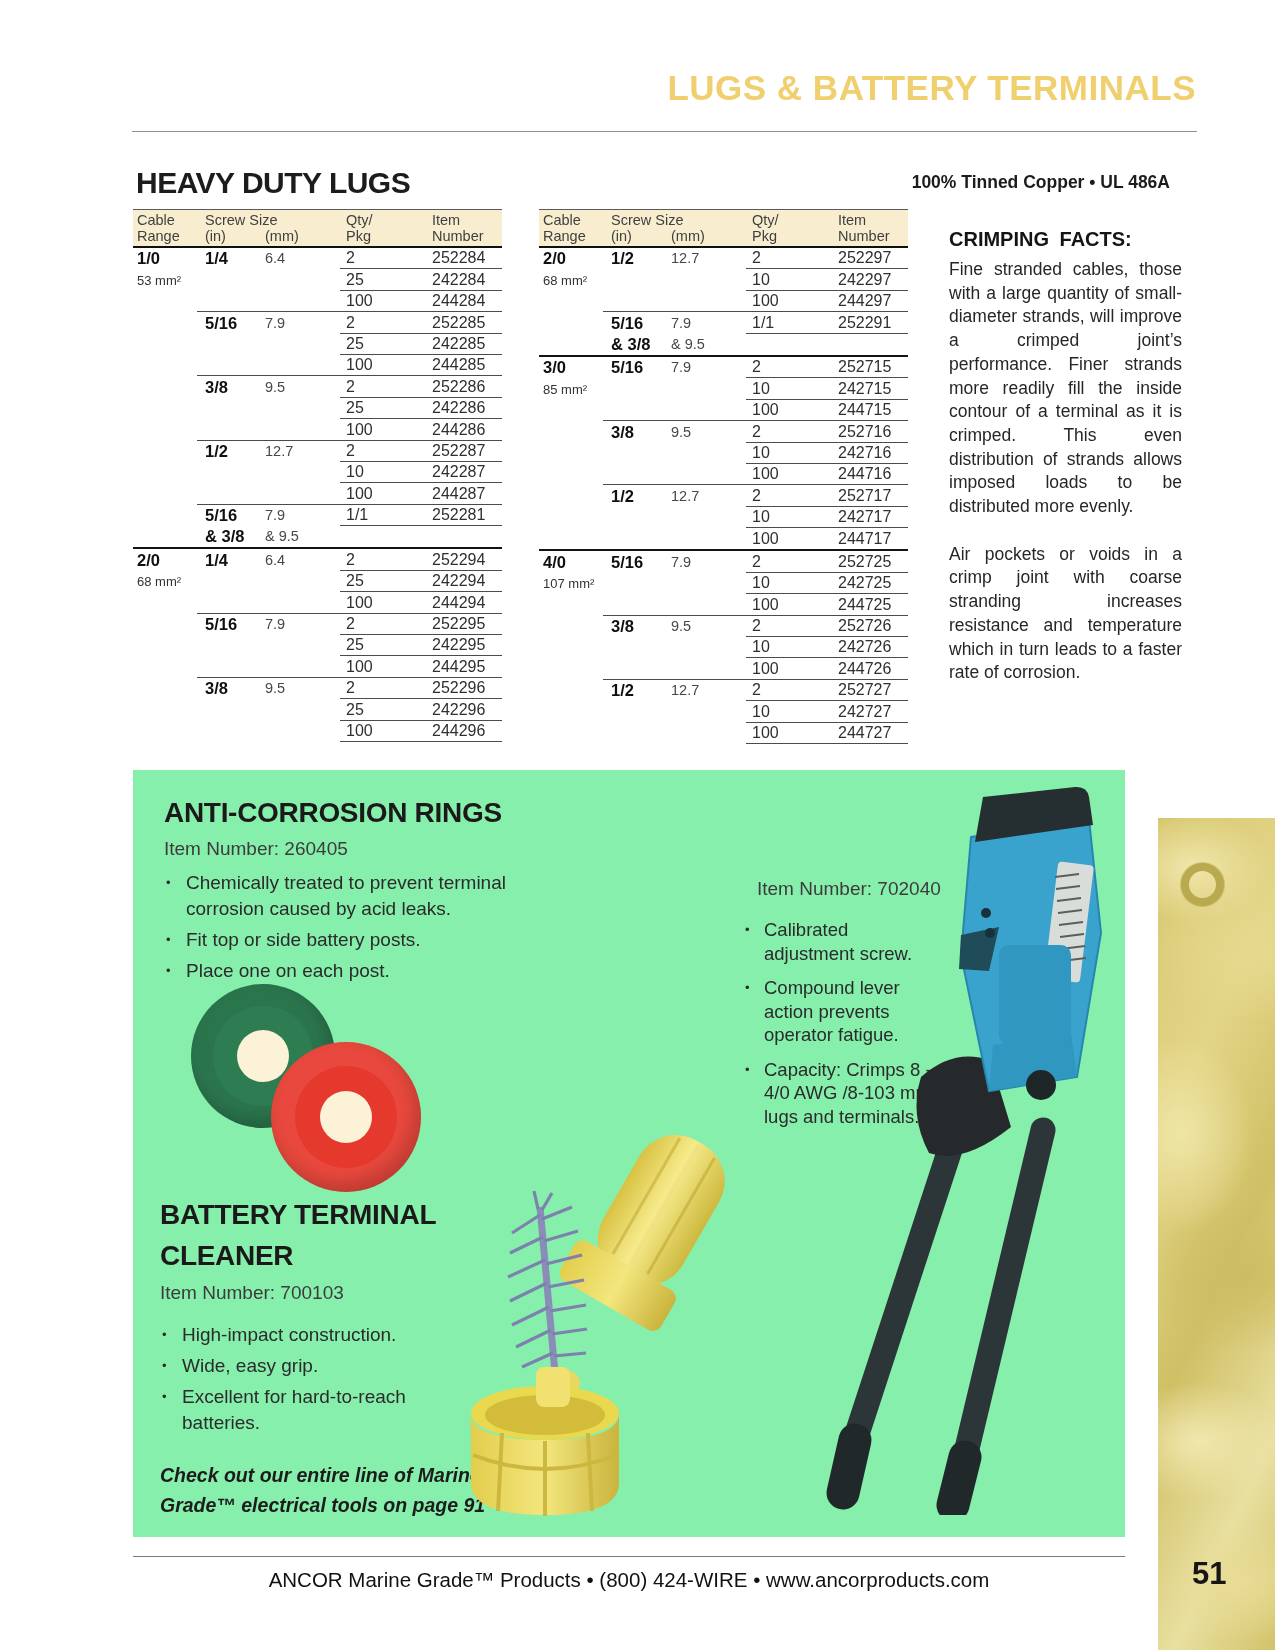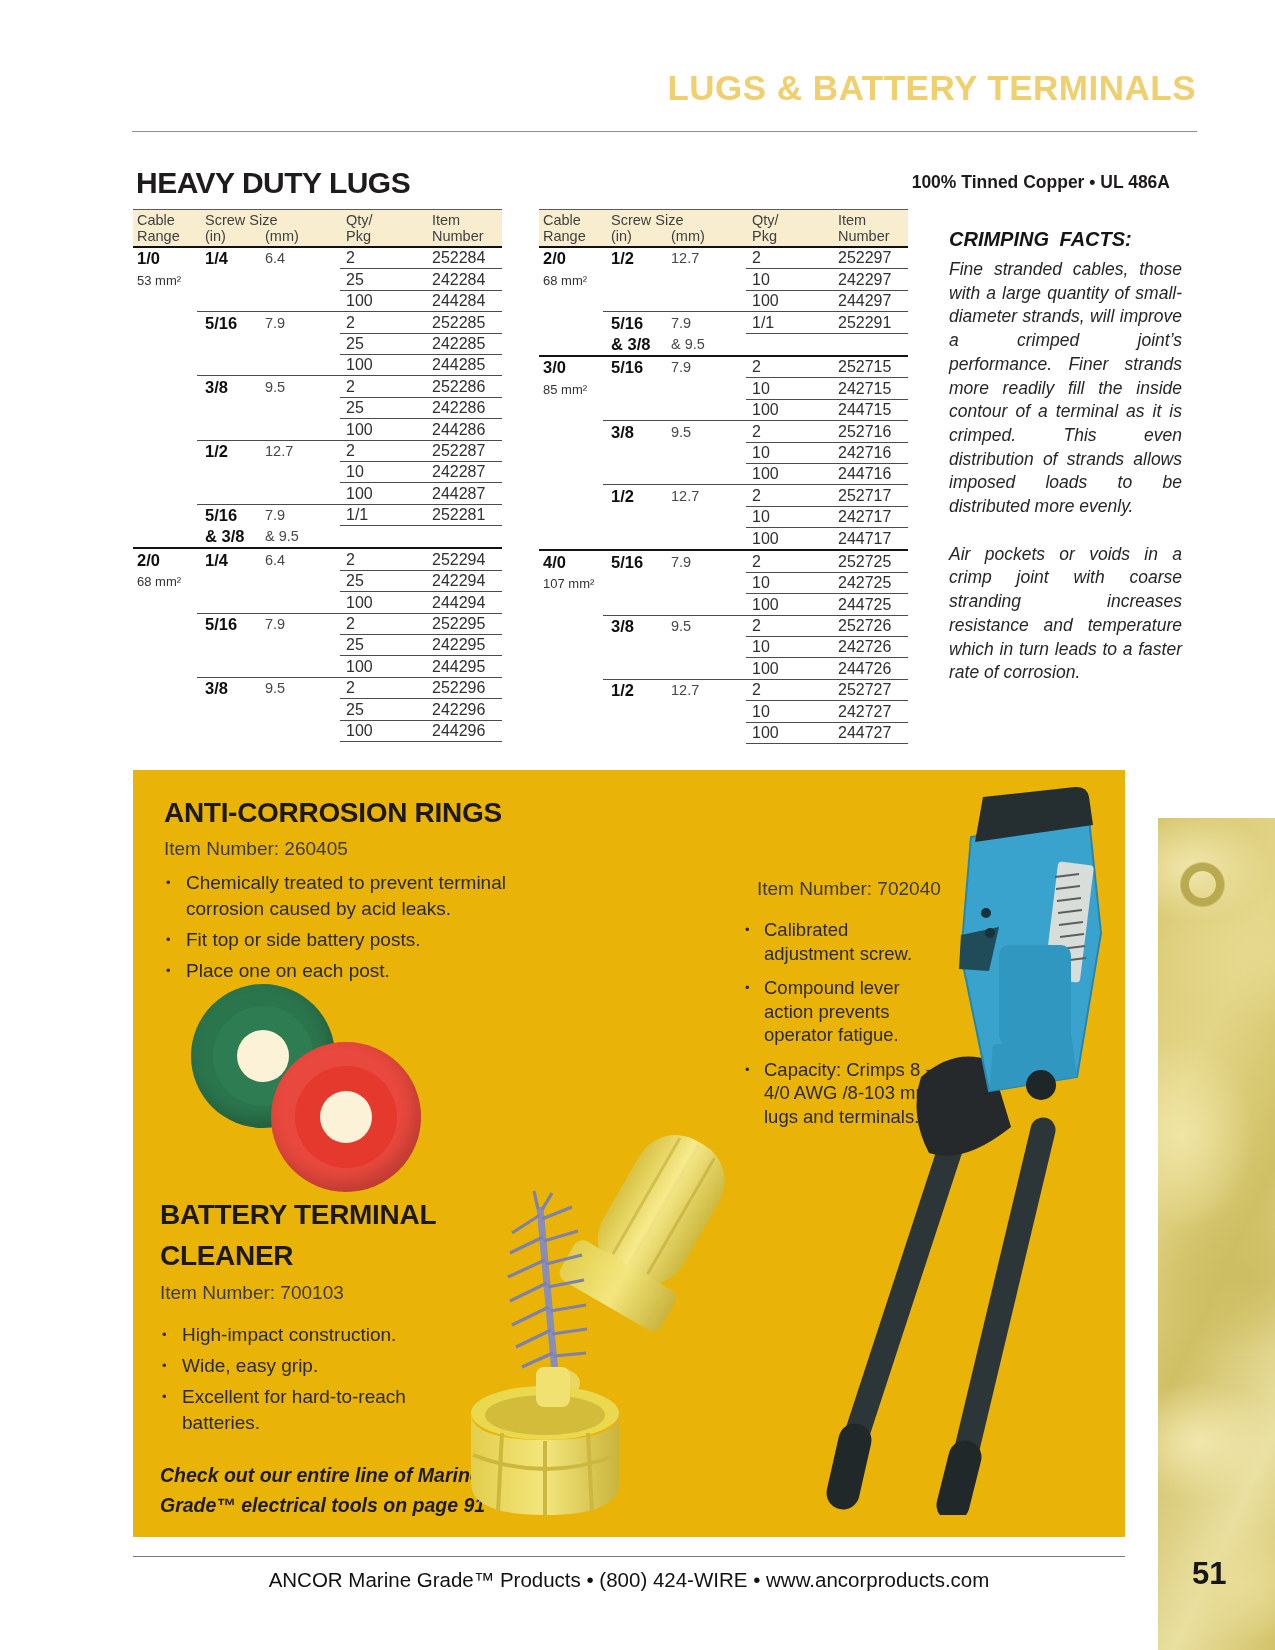--- a/index.html
+++ b/index.html
@@ -32,26 +32,26 @@
   .pi,.tc.item{padding-left:6px;}
   .tc.cable{font-weight:bold;font-size:16.5px;color:#101010;}
   .tc.cable2{font-size:13px;color:#333;}
   .tc.in{font-weight:bold;font-size:16.5px;color:#101010;}
   .tc.mm{font-size:14.5px;color:#474747;}
   .tc.ul,.tc.gl{border-bottom:1px solid #4b4b4b;}
   .trow.secend{border-bottom:2.5px solid #141414;}
   .trow.secend .tc{border-bottom:none !important;}
 
   
-  .facts{position:absolute;left:949px;top:228px;width:233px;font-style:italic;}
+  .facts{position:absolute;left:949px;top:228px;width:233px;}
   .facts h3{margin:0 0 7px 0;font-size:20px;font-weight:bold;color:#151314;word-spacing:5px;}
   .facts p{margin:0 0 24px 0;font-size:17.5px;line-height:23.7px;color:#262626;text-align:justify;}
 
   
-  .panel{position:absolute;left:133px;top:770px;width:992px;height:767px;background:#eab308;}
+  .panel{position:absolute;left:133px;top:770px;width:992px;height:767px;background:#86efac;}
   .prod-title{position:absolute;font-size:28px;font-weight:bold;letter-spacing:-.3px;
               color:#1c191a;line-height:41px;}
   .item-no{position:absolute;font-size:19px;color:#3c3c3c;}
   .bullets{position:absolute;}
   .b-row{display:flex;margin-bottom:5px;}
   .b-dot{flex:none;width:20px;padding-left:2px;font-size:13px;line-height:26px;color:#2b2b2b;}
   .b-text{font-size:19px;line-height:26px;color:#2b2b2b;}
   .b-sm .b-dot{width:19px;line-height:23.5px;}
   .b-sm .b-text{font-size:18.5px;line-height:23.5px;}
   .b-sm .b-row{margin-bottom:11px;}

